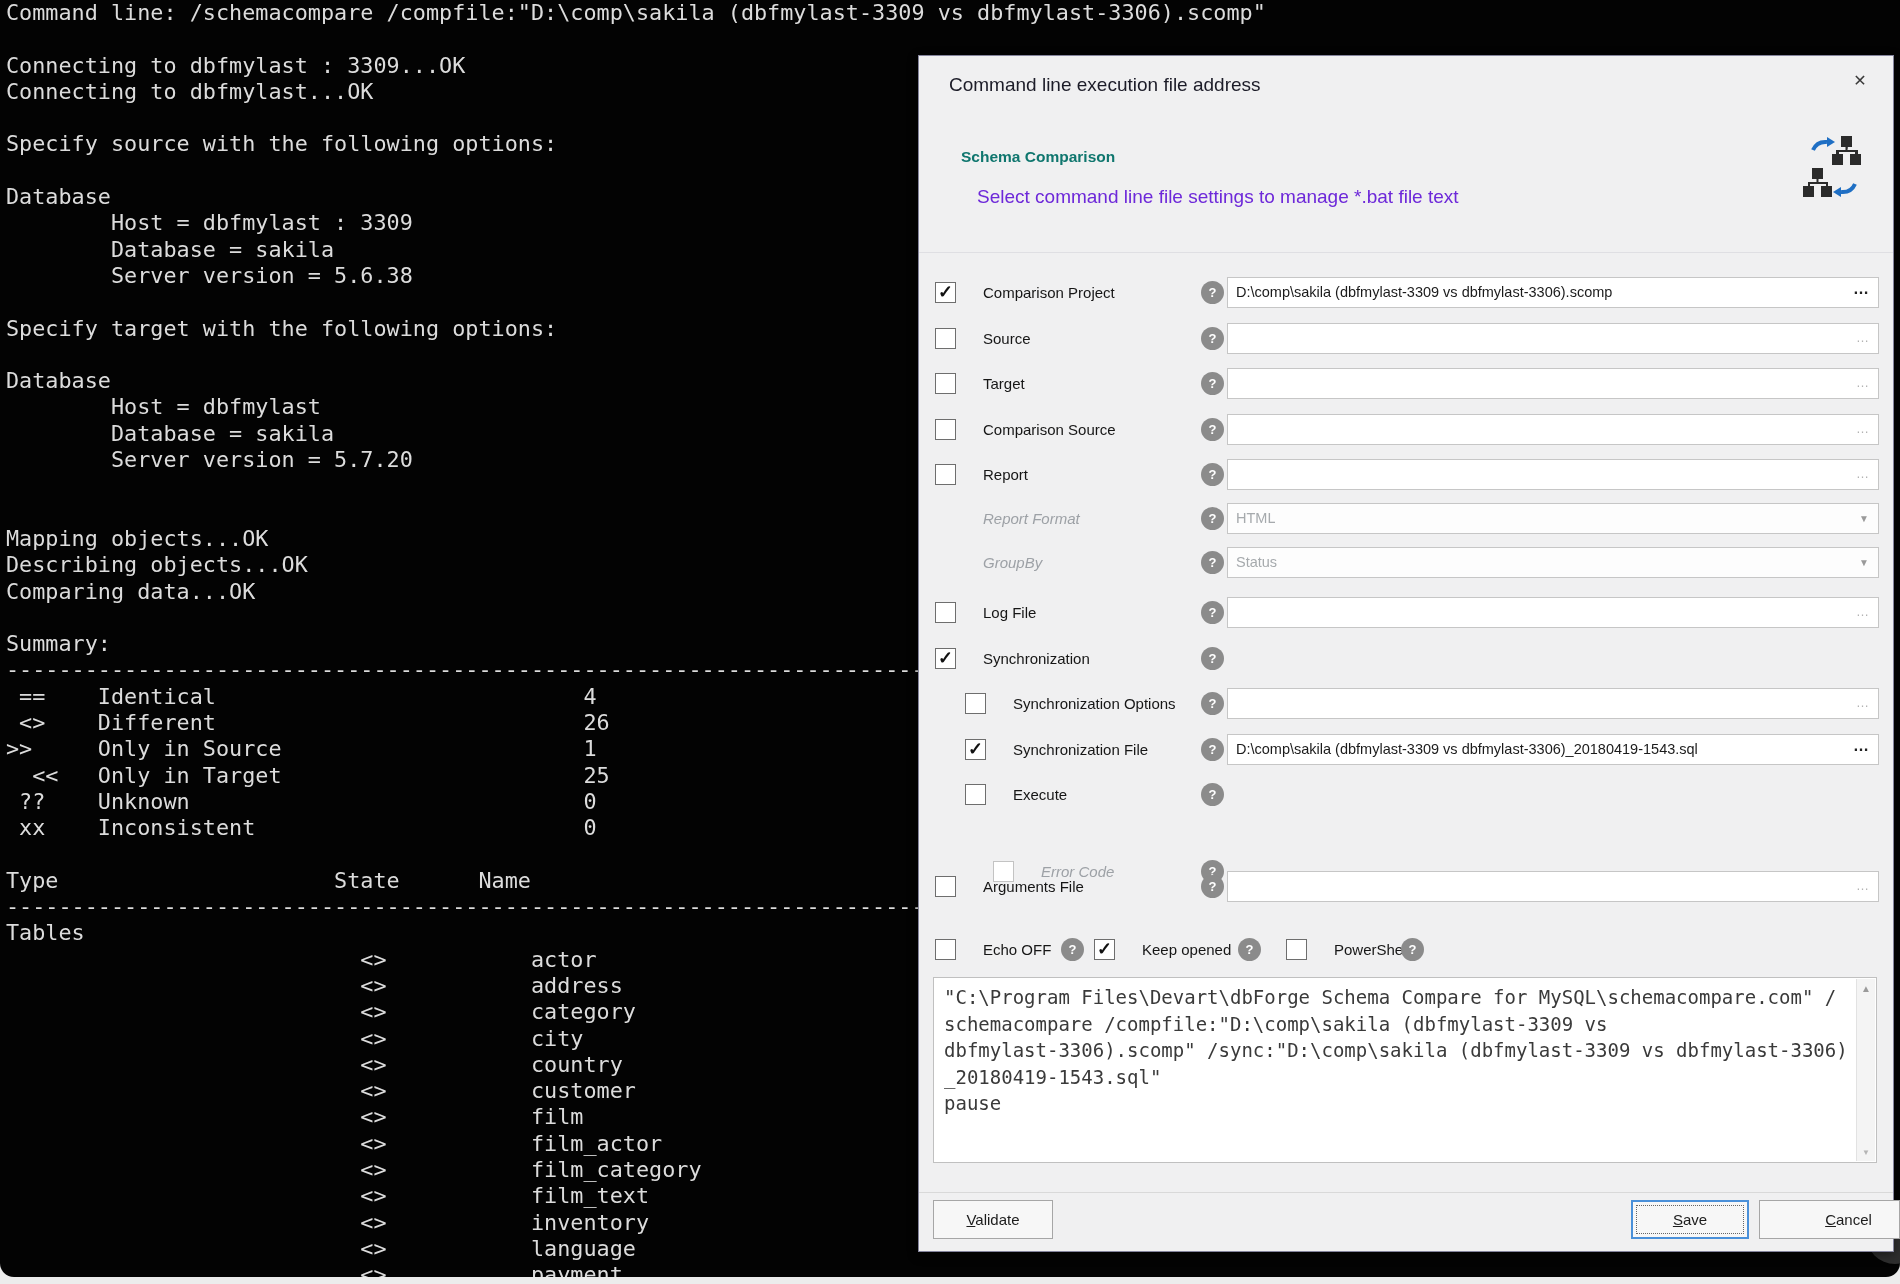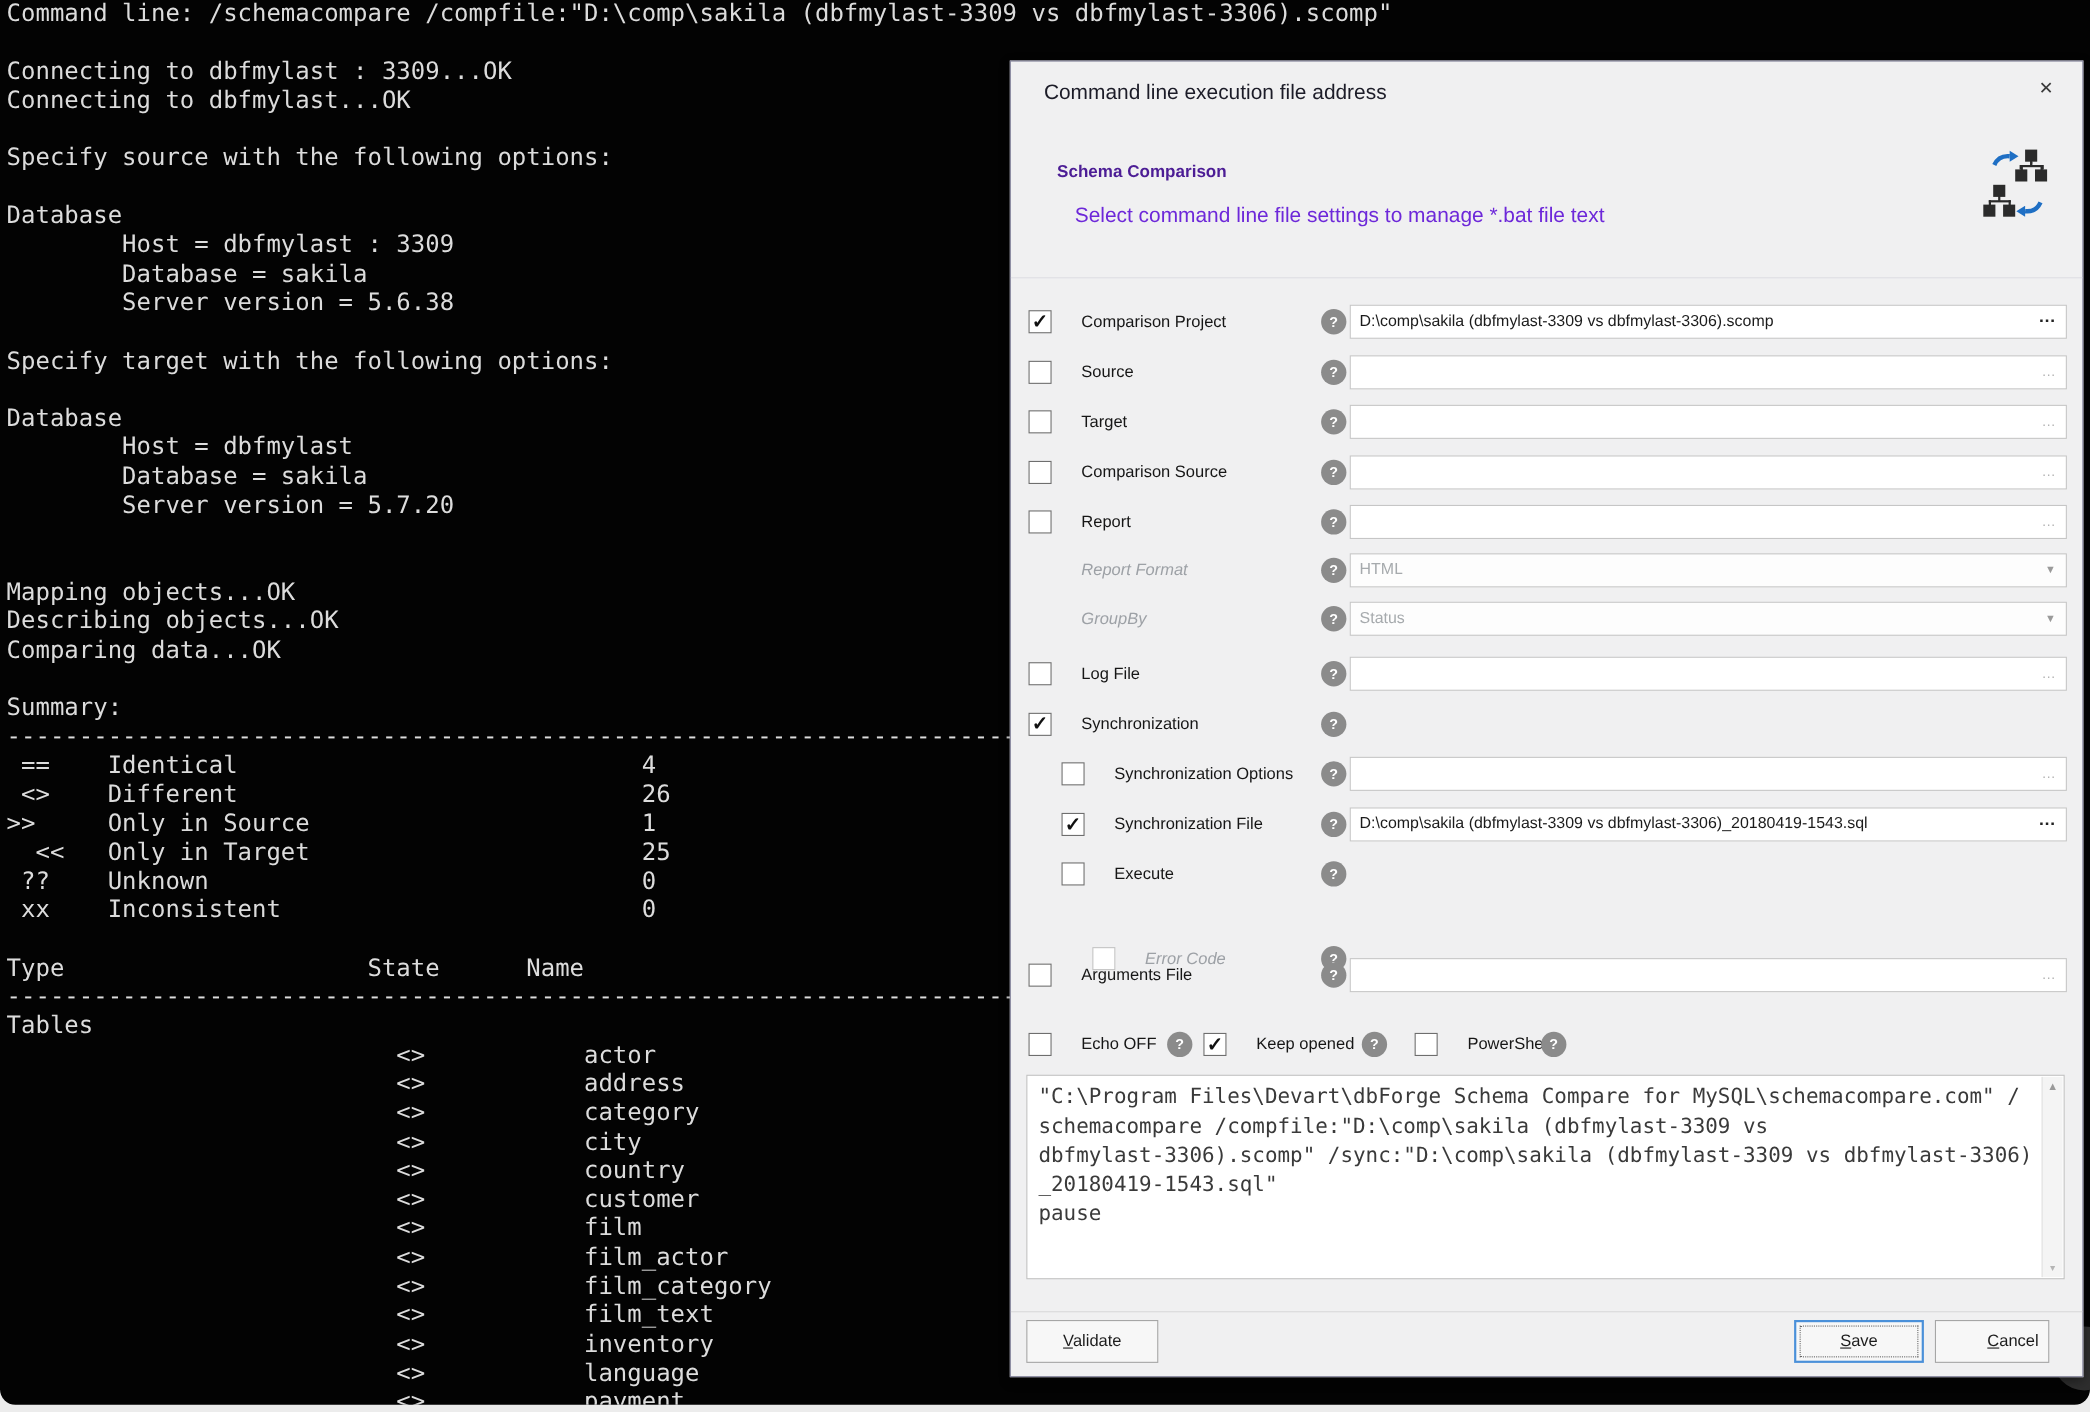--- a/index.html
+++ b/index.html
@@ -17,21 +17,21 @@
   .cursor-blob { position:absolute; left:1866px; top:1206px; width:58px; height:58px;
                  border-radius:50%; background:#2e2e2e; z-index:2; }
 
   
   .dialog { position:absolute; left:918px; top:55px; width:976px; height:1197px;
             background:#f0f0f1; border:1px solid #84849c; z-index:3;
             box-shadow:0 3px 10px rgba(0,0,0,.45); }
   .dlg-title { position:absolute; left:30px; top:18px; font-size:19px; color:#1c1c28; }
   .dlg-close { position:absolute; right:20px; top:12px; width:26px; height:26px;
                text-align:center; line-height:26px; font-size:16px; color:#3a3a3a; cursor:default; }
-  .dlg-heading { position:absolute; left:42px; top:92px; font-size:15.5px; font-weight:bold; color:#4c1d95; }
+  .dlg-heading { position:absolute; left:42px; top:92px; font-size:15.5px; font-weight:bold; color:#0f766e; }
   .dlg-subtitle { position:absolute; left:58px; top:130px; font-size:19px; color:#6d28d9; }
   .dlg-divider { position:absolute; left:0; top:196px; width:100%; height:1px; background:#dfdfe3; }
   .hdr-icon { position:absolute; right:26px; top:78px; width:66px; height:66px; }
 
   
   .row { position:absolute; left:0; width:100%; height:32px; }
   .cb { position:absolute; top:5px; width:21px; height:21px; background:#fff;
         border:1px solid #6e6e6e; }
   .cb.disabled { border-color:#c3c3c3; }
   .cb .tick { position:absolute; left:2px; top:-2px; font-size:18px; color:#111; font-weight:bold; }
@@ -68,21 +68,21 @@
   .vscroll .down { position:absolute; bottom:4px; left:0; width:100%; text-align:center; font-size:8px;  color:#b5b5b5; }
 
   
   .btm-divider { position:absolute; left:0; top:1136px; width:100%; height:1px; background:#d9d9d9; }
   .btn { position:absolute; top:1144px; height:39px; background:#f7f7f7;
          border:1px solid #a6a6a6; font-family:"Liberation Sans", sans-serif;
          font-size:15px; color:#1c1c1c; text-align:center; line-height:37px; }
   .btn u { text-decoration:underline; }
   #btn-validate { left:14px;  width:120px; }
   #btn-save     { left:712px; width:118px; border:2px solid #4a90d9; outline:1px dotted #666; outline-offset:-6px; line-height:35px; }
-  #btn-cancel   { left:840px; width:104px;padding-left:38px; }
+  #btn-cancel   { left:840px; width:141px;padding-left:38px; }
 </style>
 </head>
 <body>
 
 <div class="console">
   <pre>Command line: /schemacompare /compfile:"D:\comp\sakila (dbfmylast-3309 vs dbfmylast-3306).scomp"
 
 Connecting to dbfmylast : 3309...OK
 Connecting to dbfmylast...OK
 

